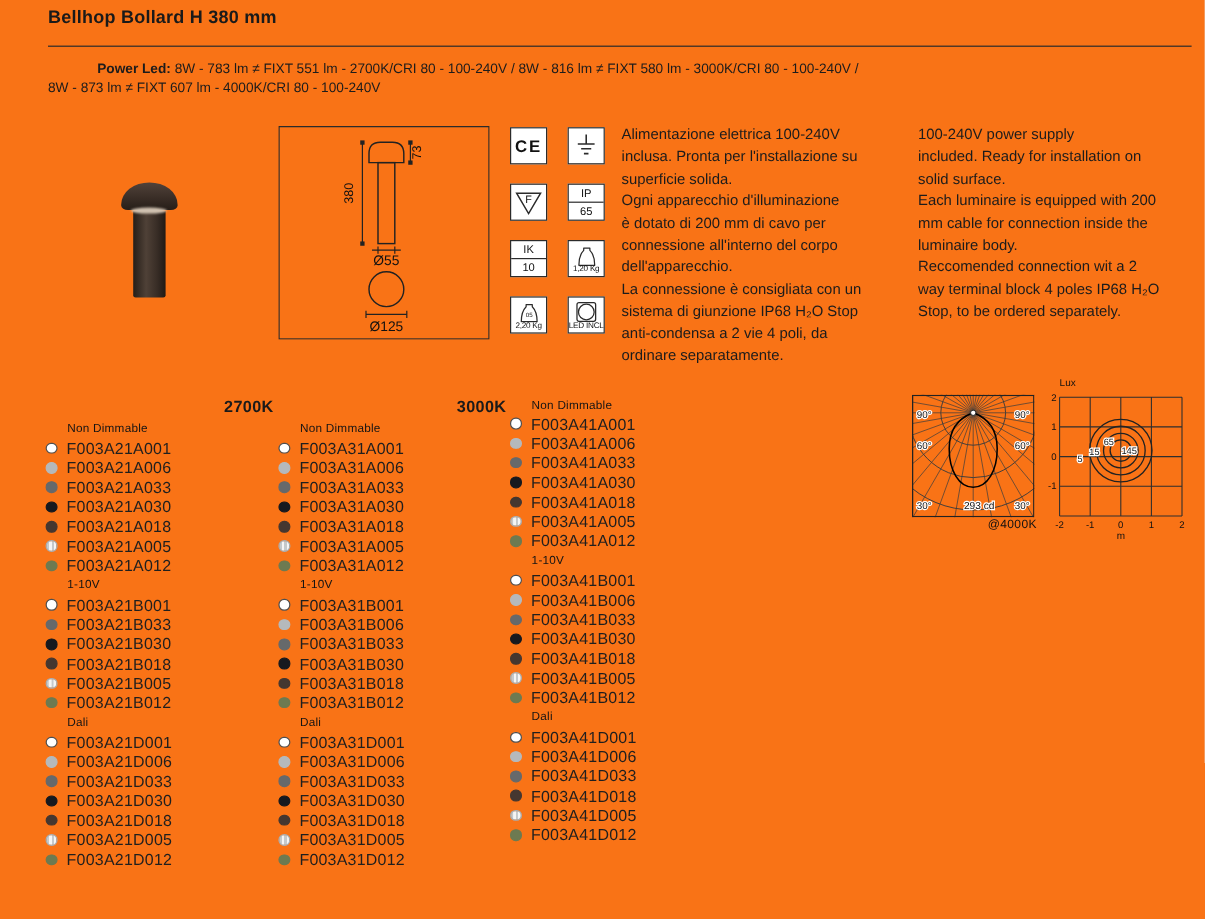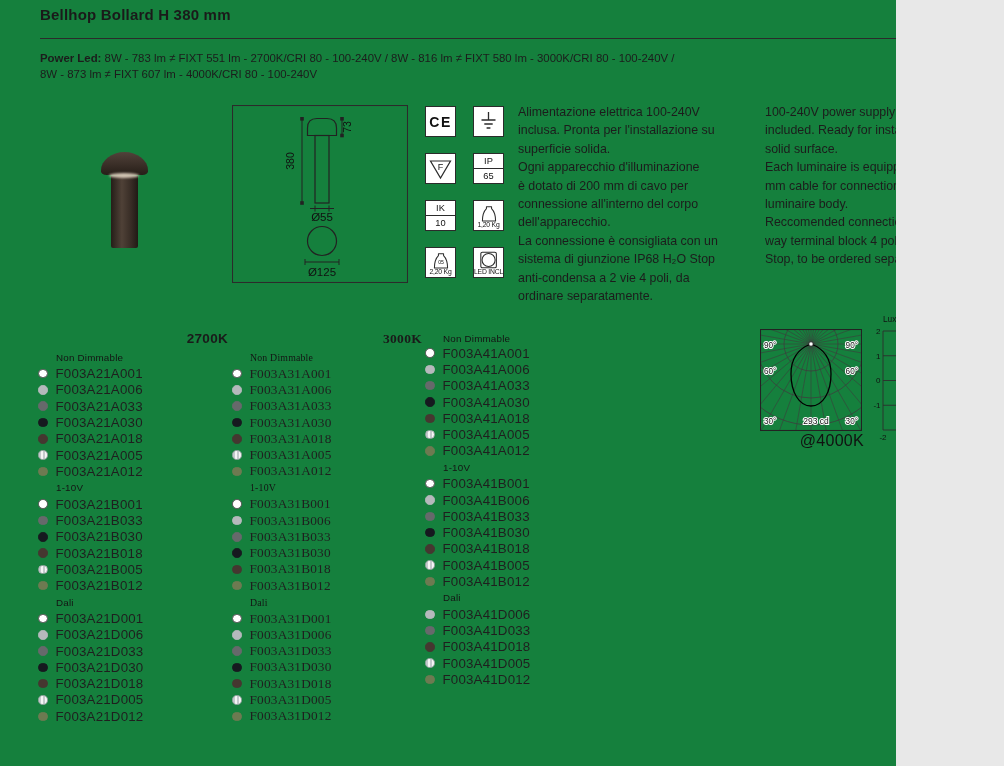--- a/index.html
+++ b/index.html
@@ -1,24 +1,24 @@
 <!DOCTYPE html>
 <html><head>
 <meta charset="utf-8">
 <style>
   html,body{margin:0;padding:0;background:#e8e8e8;}
-  #page{position:relative;width:896px;height:766px;background:#15803d;
+  #page{position:relative;width:1004px;height:766px;background:#f97316;
         font-family:"Liberation Sans",sans-serif;color:#1a1a1a;overflow:hidden;}
   .abs{position:absolute;}
 
   
   .title{left:40px;top:6px;font-size:15px;font-weight:bold;letter-spacing:.2px;}
   .rule{left:40px;top:38px;width:953px;border-top:1.2px solid #2b2b2b;height:0;}
   .specs{left:40px;top:51px;width:930px;font-size:11.4px;line-height:15.5px;color:#1c1c1c;}
-  .specs b{font-weight:bold;}
+  .specs b{font-weight:bold;margin-left:41px;}
 
   
   .photo{left:98px;top:152px;width:52px;height:102px;}
   .photo-cap{width:47px;height:23px;margin:0 auto;border-radius:50% 50% 12% 12% / 80% 80% 16% 16%;
              background:linear-gradient(180deg,#51423a 0%,#3a2e27 55%,#261e18 100%);}
   .photo-glow{width:30px;height:5px;margin:-2px auto 0;border-radius:50%;background:#cfc1b0;filter:blur(1px);}
   .photo-stem{width:27px;height:72px;margin:-2px auto 0;border-radius:0 0 2px 2px;
               background:linear-gradient(90deg,#251e18,#4f4137 40%,#372c25 75%,#201a15);}
 
   
@@ -45,21 +45,21 @@
                  display:flex;align-items:center;color:#141414;}
   .section:first-of-type .section-label{height:14px;}
   .code-row{display:flex;align-items:center;height:16.3px;}
   .dot{width:9.5px;height:9.5px;border-radius:50%;margin-right:8px;flex:none;
        box-sizing:border-box;border:1.2px solid transparent;}
   .dot.steel{background:repeating-linear-gradient(90deg,#c4c9cc 0 2px,#f5f5f5 2px 4px) !important;}
   .code-text{font-size:13.3px;letter-spacing:.2px;color:#1f1f1f;}
 
   
   .polar-svg{left:760px;top:329px;}
-  .temp-label{left:778px;top:432px;width:86px;text-align:right;font-size:16px;letter-spacing:.3px;color:#111;}
+  .temp-label{left:778px;top:432px;width:86px;text-align:right;font-size:10px;letter-spacing:.3px;color:#111;}
   .isolux-svg{left:868px;top:312px;}
   svg text{font-family:"Liberation Sans",sans-serif;fill:#111;}
   .halo{paint-order:stroke;stroke:#ffffff;stroke-width:2px;}
 </style>
 </head>
 <body>
 
 <div id="page">
 
   <div class="abs title">Bellhop Bollard H 380 mm</div>
@@ -252,21 +252,21 @@
           <div class="code-row">
             <span class="dot steel" style="background: rgb(214, 218, 221); border-color: rgb(169, 174, 178);"></span>
             <span class="code-text">F003A21D005</span>
           </div>
           <div class="code-row">
             <span class="dot" style="background: rgb(109, 122, 81); border-color: rgb(109, 122, 81);"></span>
             <span class="code-text">F003A21D012</span>
           </div>
         </div>
       </div>
-      <div class="code-column" style="left: 194px; font-family: Liberation Serif, serif;">
+      <div class="code-column" style="left: 194px;">
         <div class="kelvin">3000K</div>
         <div class="section">
           <div class="section-label">Non Dimmable</div>
           <div class="code-row">
             <span class="dot" style="background: rgb(255, 255, 255); border-color: rgb(79, 79, 79);"></span>
             <span class="code-text">F003A31A001</span>
           </div>
           <div class="code-row">
             <span class="dot" style="background: rgb(181, 185, 188); border-color: rgb(181, 185, 188);"></span>
             <span class="code-text">F003A31A006</span>
@@ -409,20 +409,24 @@
             <span class="dot steel" style="background: rgb(214, 218, 221); border-color: rgb(169, 174, 178);"></span>
             <span class="code-text">F003A41B005</span>
           </div>
           <div class="code-row">
             <span class="dot" style="background: rgb(109, 122, 81); border-color: rgb(109, 122, 81);"></span>
             <span class="code-text">F003A41B012</span>
           </div>
         </div>
         <div class="section">
           <div class="section-label">Dali</div>
+          <div class="code-row">
+            <span class="dot" style="background: rgb(255, 255, 255); border-color: rgb(79, 79, 79);"></span>
+            <span class="code-text">F003A41D001</span>
+          </div>
           <div class="code-row">
             <span class="dot" style="background: rgb(181, 185, 188); border-color: rgb(181, 185, 188);"></span>
             <span class="code-text">F003A41D006</span>
           </div>
           <div class="code-row">
             <span class="dot" style="background: rgb(102, 105, 107); border-color: rgb(102, 105, 107);"></span>
             <span class="code-text">F003A41D033</span>
           </div>
           <div class="code-row">
             <span class="dot" style="background: rgb(69, 55, 48); border-color: rgb(69, 55, 48);"></span>

